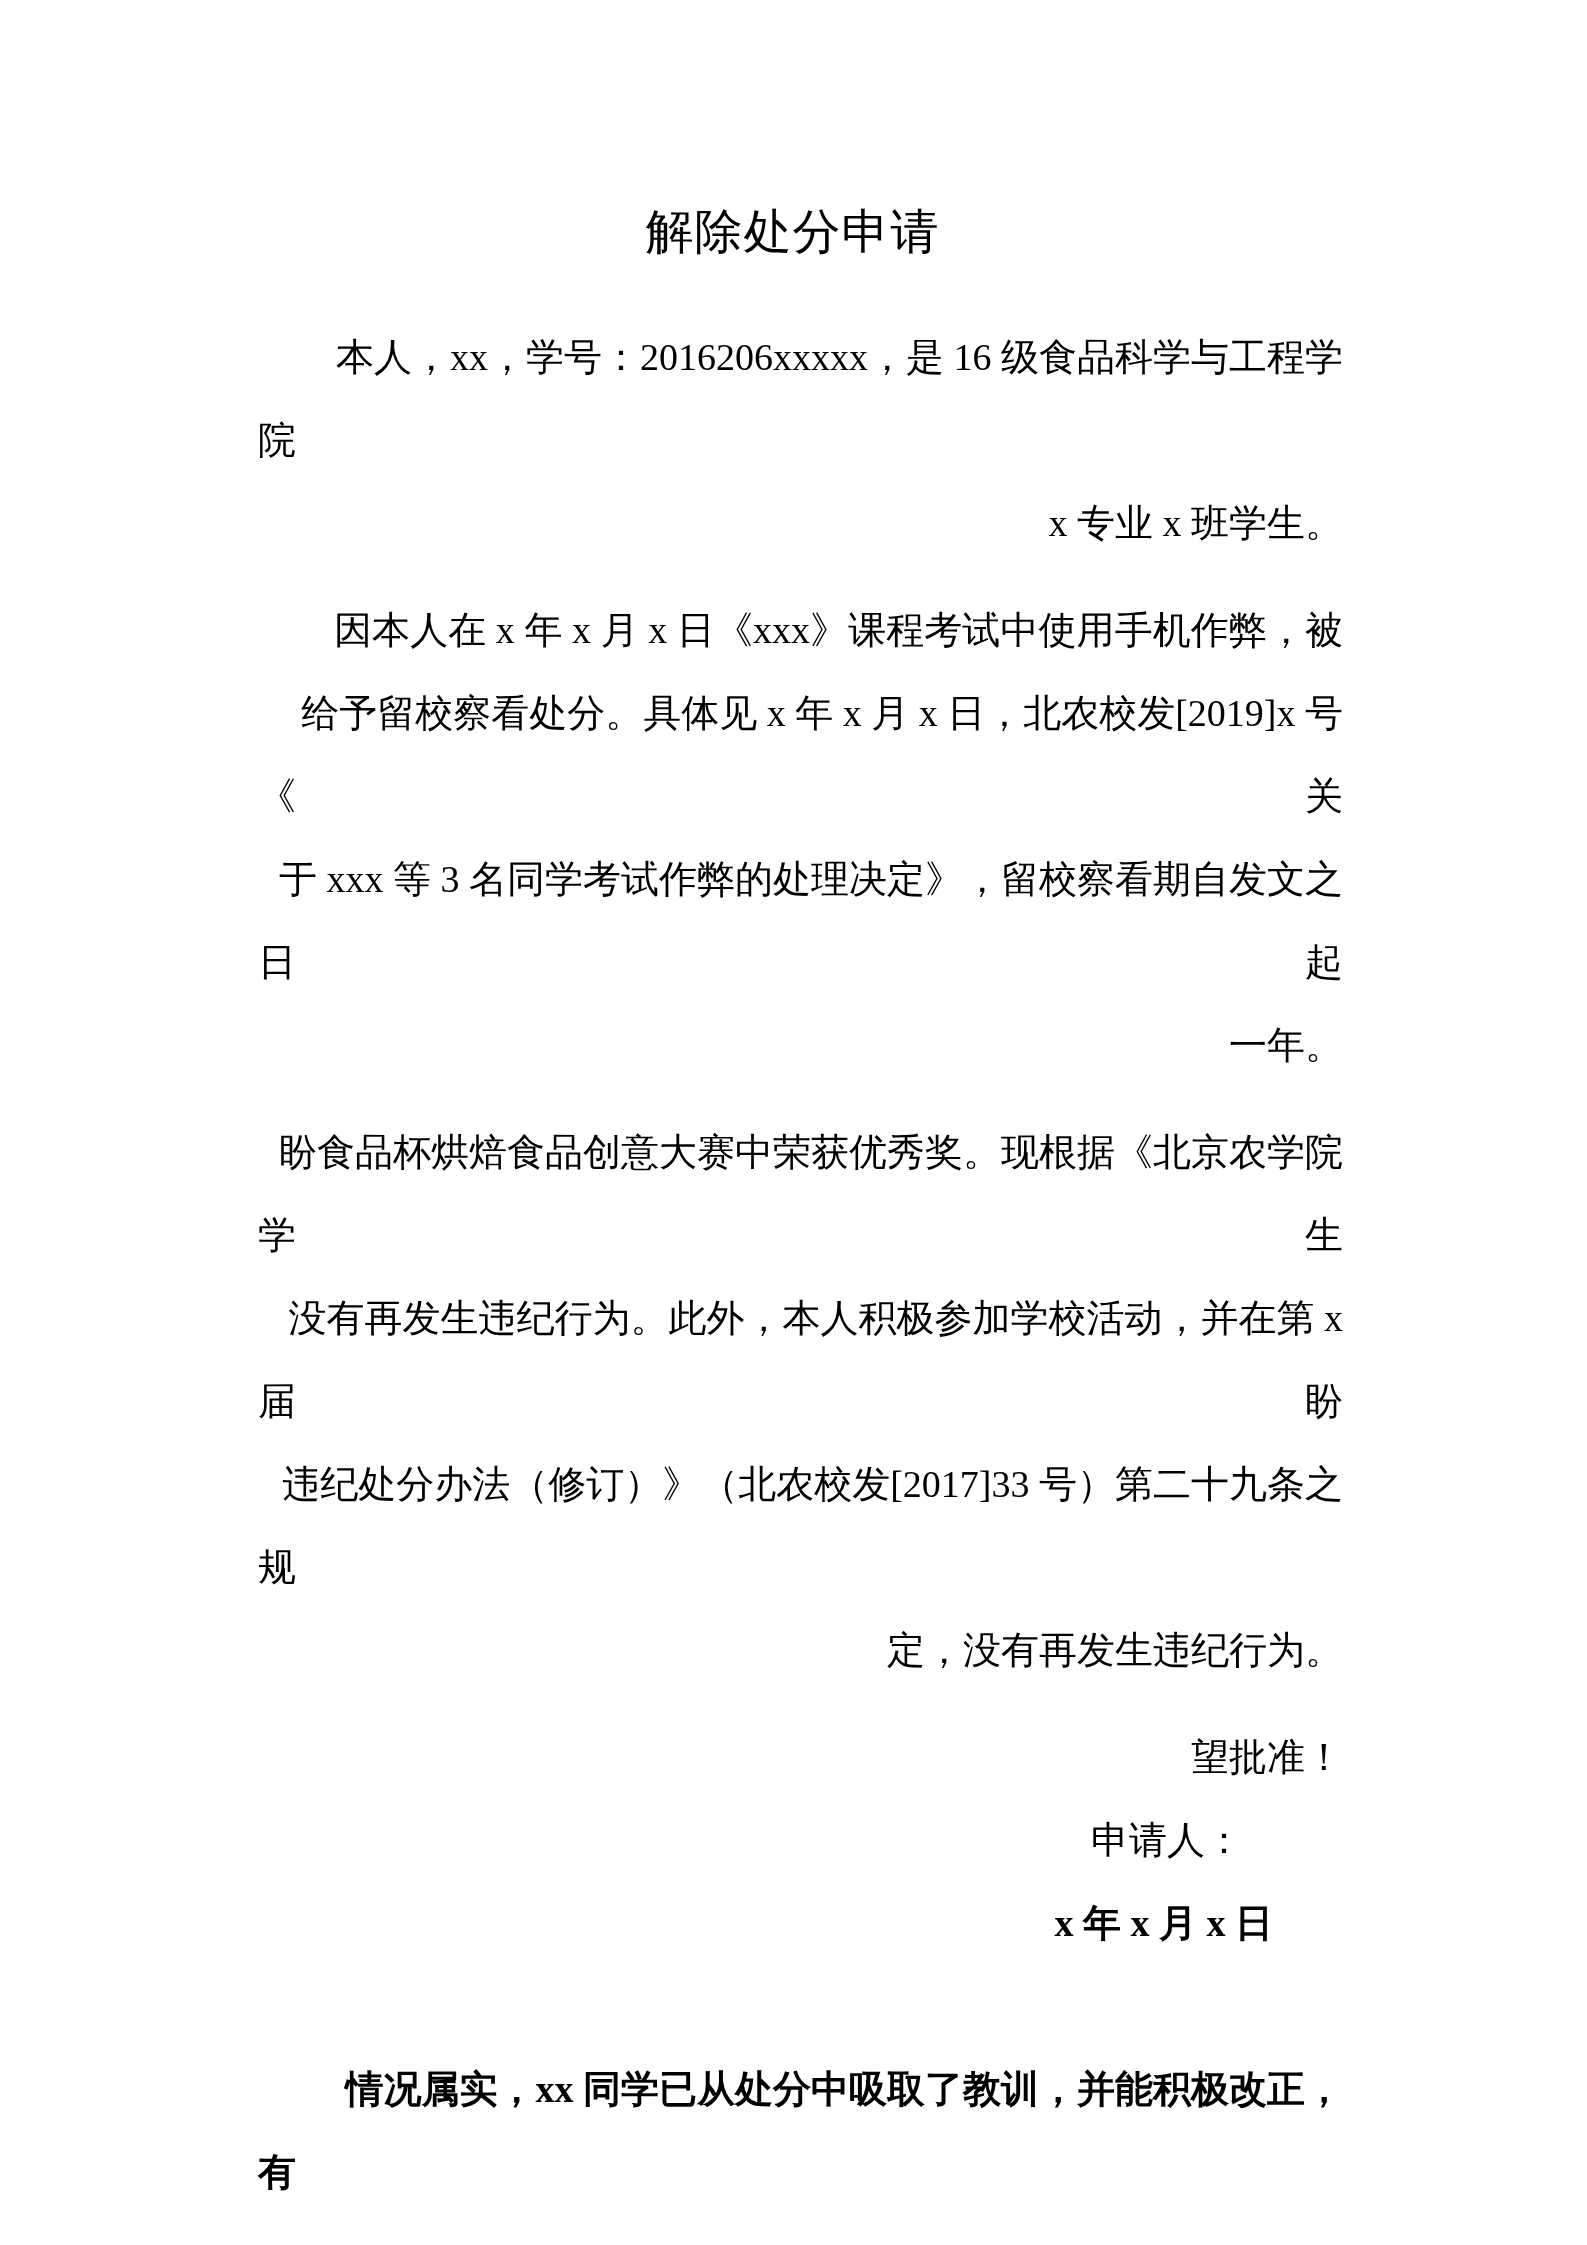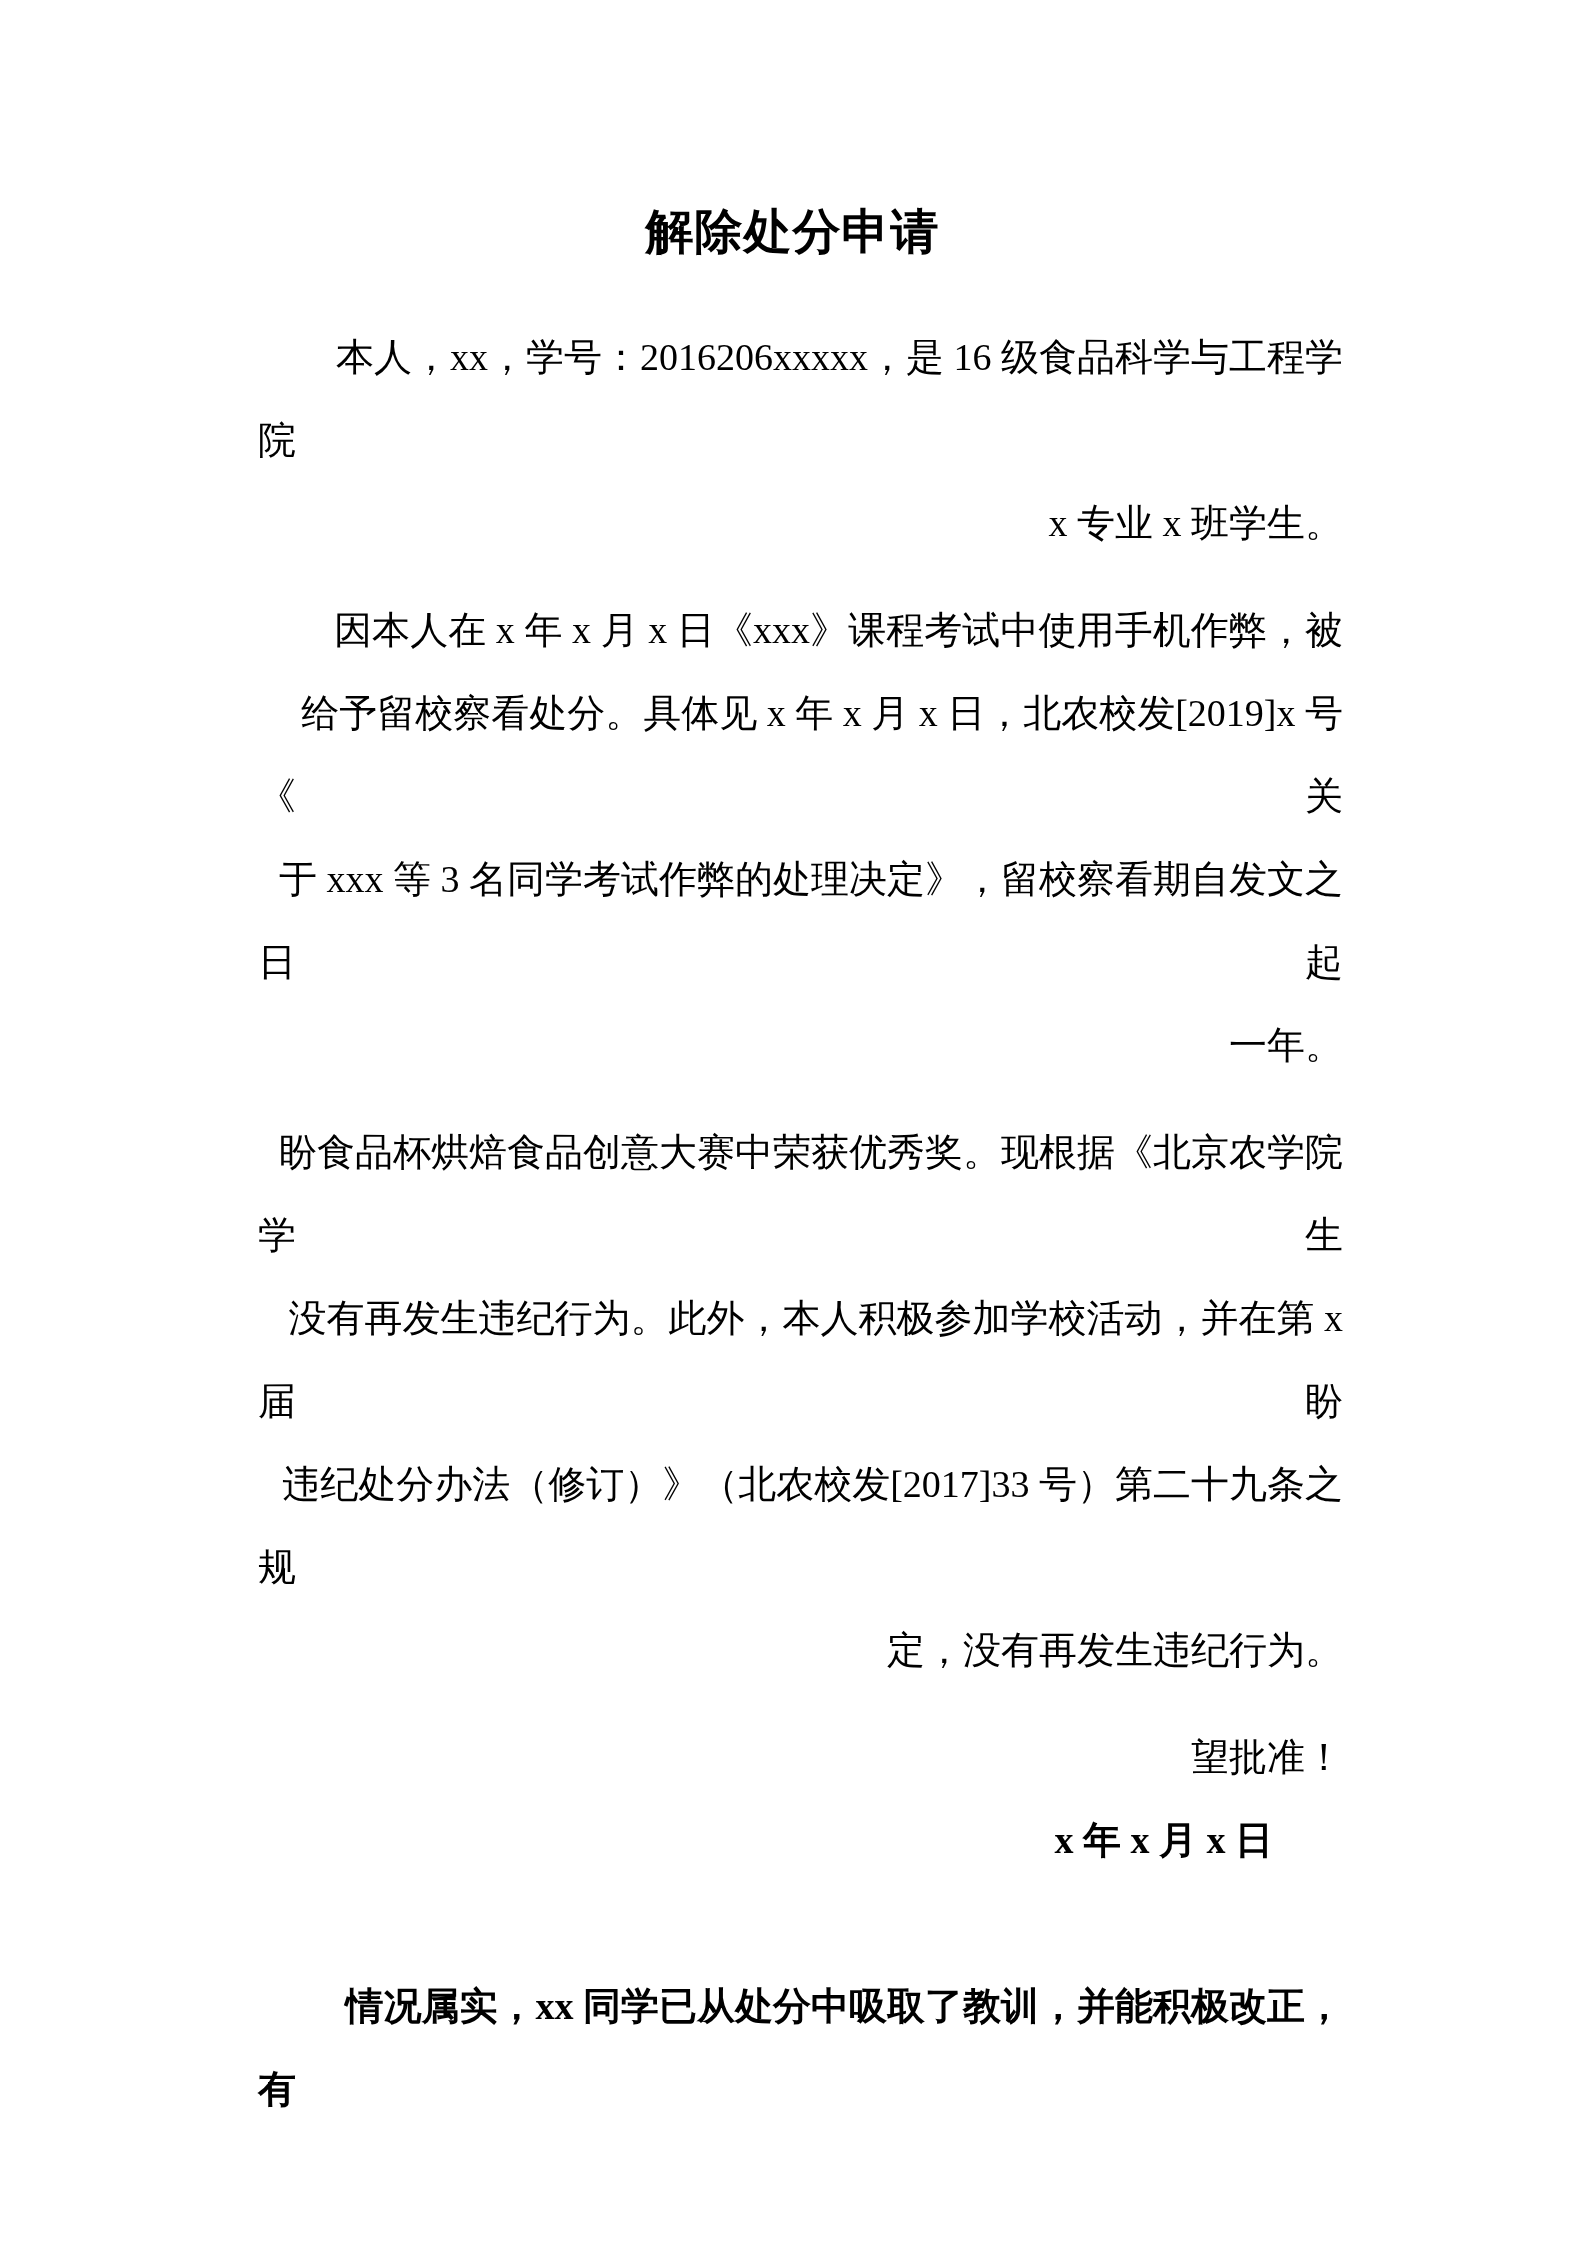--- a/index.html
+++ b/index.html
@@ -15,21 +15,21 @@
     background: #ffffff;
     color: #000000;
     overflow: hidden;
     box-sizing: border-box;
     padding: 0 244px 0 242px;
     font-family: "Liberation Serif", "DejaVu Serif", serif;
   }
   .doc-title {
     margin: 203px 0 0 0;
     font-family: "Liberation Sans", "DejaVu Sans", sans-serif;
-    font-weight: 700;
+    font-weight: 400;
     font-size: 48px;
     line-height: 58px;
     text-align: center;
     letter-spacing: 1px;
   }
   .para { margin: 24px 0 0 16px; }
   .para.first { margin-top: 55px; }
   .para.tight { margin-top: 0; }
   .line {
     font-size: 38px;
@@ -79,20 +79,21 @@
     <div class="line fill">盼食品杯烘焙食品创意大赛中荣获优秀奖。现根据《北京农学院学生</div>
     <div class="line fill">没有再发生违纪行为。此外，本人积极参加学校活动，并在第 x 届盼</div>
     <div class="line fill">违纪处分办法（修订）》（北农校发[2017]33 号）第二十九条之规</div>
     <div class="line">定，没有再发生违纪行为。</div>
   </div>
 
   <div class="para">
     <div class="line indent">望批准！</div>
   </div>
 
+  <div class="sig applicant-label">申请人：</div>
   <div class="sig applicant-date">x 年 x 月 x 日</div>
 
   <div class="spacer"></div>
 
   <div class="para tight comment">
     <div class="line indent fill">情况属实，xx 同学已从处分中吸取了教训，并能积极改正，有</div>
 
   </div>
 
 </div>

